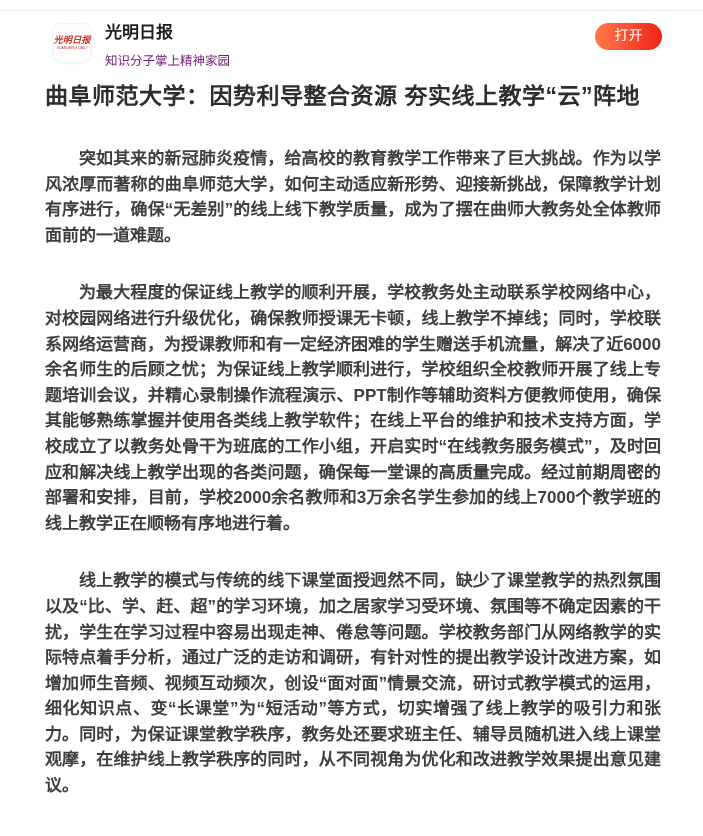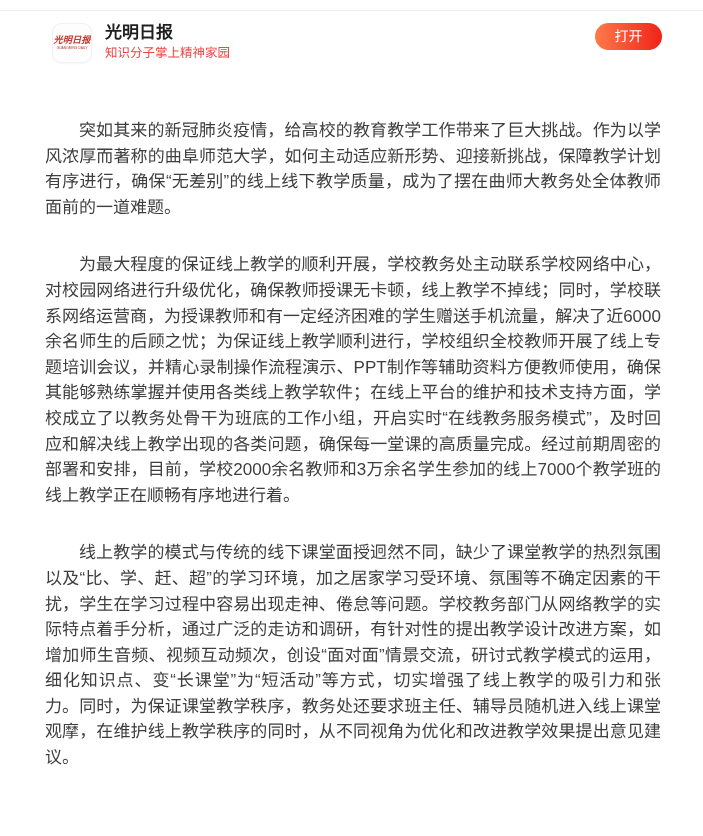--- a/index.html
+++ b/index.html
@@ -41,45 +41,45 @@
     font-size:10px;line-height:11px;white-space:nowrap;
     transform:scale(.92);
   }
   .logo-en{
     color:var(--logo-red);
     font-size:6px;line-height:7px;white-space:nowrap;
     transform:scale(.55);transform-origin:center;
   }
   .app-meta{margin-left:13px;}
   .app-name{font-size:17px;font-weight:700;color:#1f1f1f;line-height:19px;}
-  .app-tagline{font-size:12.5px;color:#ef4444;margin-top:4px;line-height:14px;}
+  .app-tagline{font-size:12.5px;color:#701a75;margin-top:12px;line-height:14px;}
   .open-btn{
     margin-left:auto;
     width:67px;height:27px;
     border:none;border-radius:14px;
     background:linear-gradient(90deg,var(--accent-orange) 0%,var(--accent-red) 100%);
     color:#fff;font-size:14px;line-height:27px;text-align:center;
-    font-family:Liberation Sans, sans-serif;cursor:pointer;
+    font-family:Liberation Mono, monospace;cursor:pointer;
   }
   
   .article{padding:0 42px 0 45px;}
   .article-title{
     margin-top:19px;
     font-size:23px;font-weight:700;
     color:var(--title-text);
     line-height:28px;
     letter-spacing:.5px;
   }
   .byline{
     margin-top:13px;
     font-size:13px;color:var(--muted-text);line-height:15px;
     white-space:nowrap;
   }
   .byline .timestamp{margin-left:10px;}
-  .article-body{margin-top:55px;}
+  .article-body{margin-top:36px;font-weight:bold;}
   .para{
     font-size:17px;
     line-height:25.6px;
     color:var(--body-text);
     text-align:justify;
     text-indent:2em;
     margin-bottom:32px;
   }
   .para:last-child{margin-bottom:0;}
 </style>
@@ -96,20 +96,21 @@
       <span class="logo-en">GUANGMING DAILY</span>
     </div>
     <div class="app-meta">
       <div class="app-name">光明日报</div>
       <div class="app-tagline">知识分子掌上精神家园</div>
     </div>
     <button class="open-btn">打开</button>
   </header>
 
   <main class="article">
+    <h1 class="article-title">曲阜师范大学：因势利导整合资源 夯实线上教学“云”阵地</h1>
     <div class="article-body">
         <p class="para">突如其来的新冠肺炎疫情，给高校的教育教学工作带来了巨大挑战。作为以学风浓厚而著称的曲阜师范大学，如何主动适应新形势、迎接新挑战，保障教学计划有序进行，确保“无差别”的线上线下教学质量，成为了摆在曲师大教务处全体教师面前的一道难题。</p>
         <p class="para">为最大程度的保证线上教学的顺利开展，学校教务处主动联系学校网络中心，对校园网络进行升级优化，确保教师授课无卡顿，线上教学不掉线；同时，学校联系网络运营商，为授课教师和有一定经济困难的学生赠送手机流量，解决了近6000余名师生的后顾之忧；为保证线上教学顺利进行，学校组织全校教师开展了线上专题培训会议，并精心录制操作流程演示、PPT制作等辅助资料方便教师使用，确保其能够熟练掌握并使用各类线上教学软件；在线上平台的维护和技术支持方面，学校成立了以教务处骨干为班底的工作小组，开启实时“在线教务服务模式”，及时回应和解决线上教学出现的各类问题，确保每一堂课的高质量完成。经过前期周密的部署和安排，目前，学校2000余名教师和3万余名学生参加的线上7000个教学班的线上教学正在顺畅有序地进行着。</p>
         <p class="para">线上教学的模式与传统的线下课堂面授迥然不同，缺少了课堂教学的热烈氛围以及“比、学、赶、超”的学习环境，加之居家学习受环境、氛围等不确定因素的干扰，学生在学习过程中容易出现走神、倦怠等问题。学校教务部门从网络教学的实际特点着手分析，通过广泛的走访和调研，有针对性的提出教学设计改进方案，如增加师生音频、视频互动频次，创设“面对面”情景交流，研讨式教学模式的运用，细化知识点、变“长课堂”为“短活动”等方式，切实增强了线上教学的吸引力和张力。同时，为保证课堂教学秩序，教务处还要求班主任、辅导员随机进入线上课堂观摩，在维护线上教学秩序的同时，从不同视角为优化和改进教学效果提出意见建议。</p>
       </div>
   </main>
 
 </div>
 
 </body></html>

